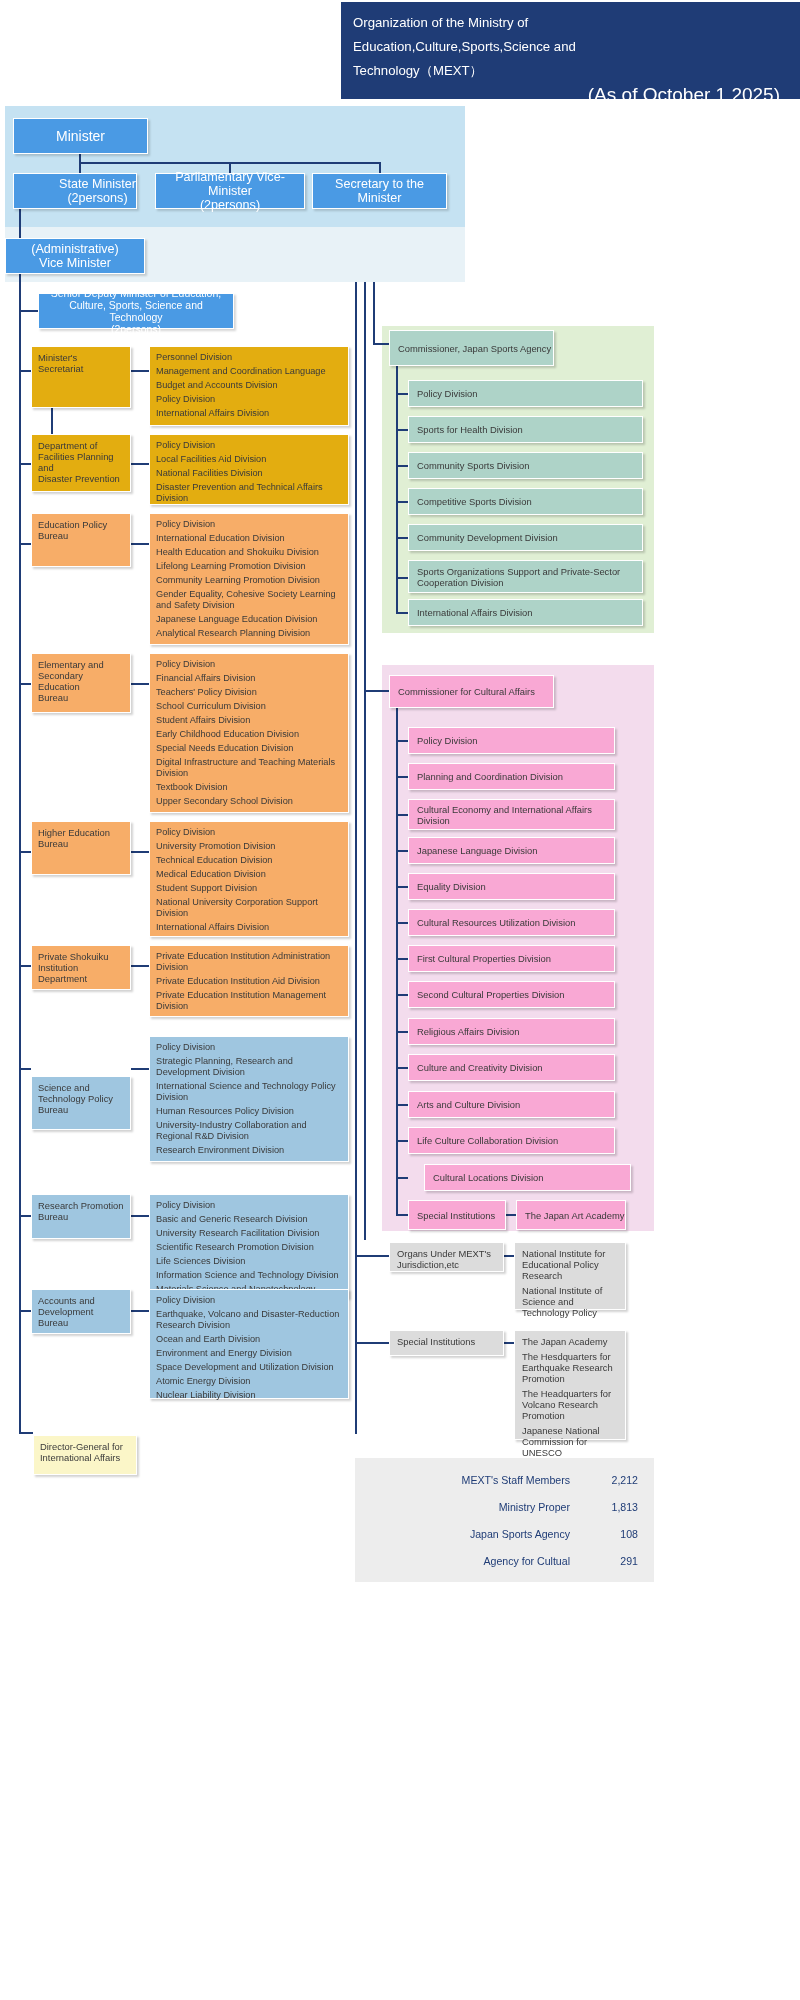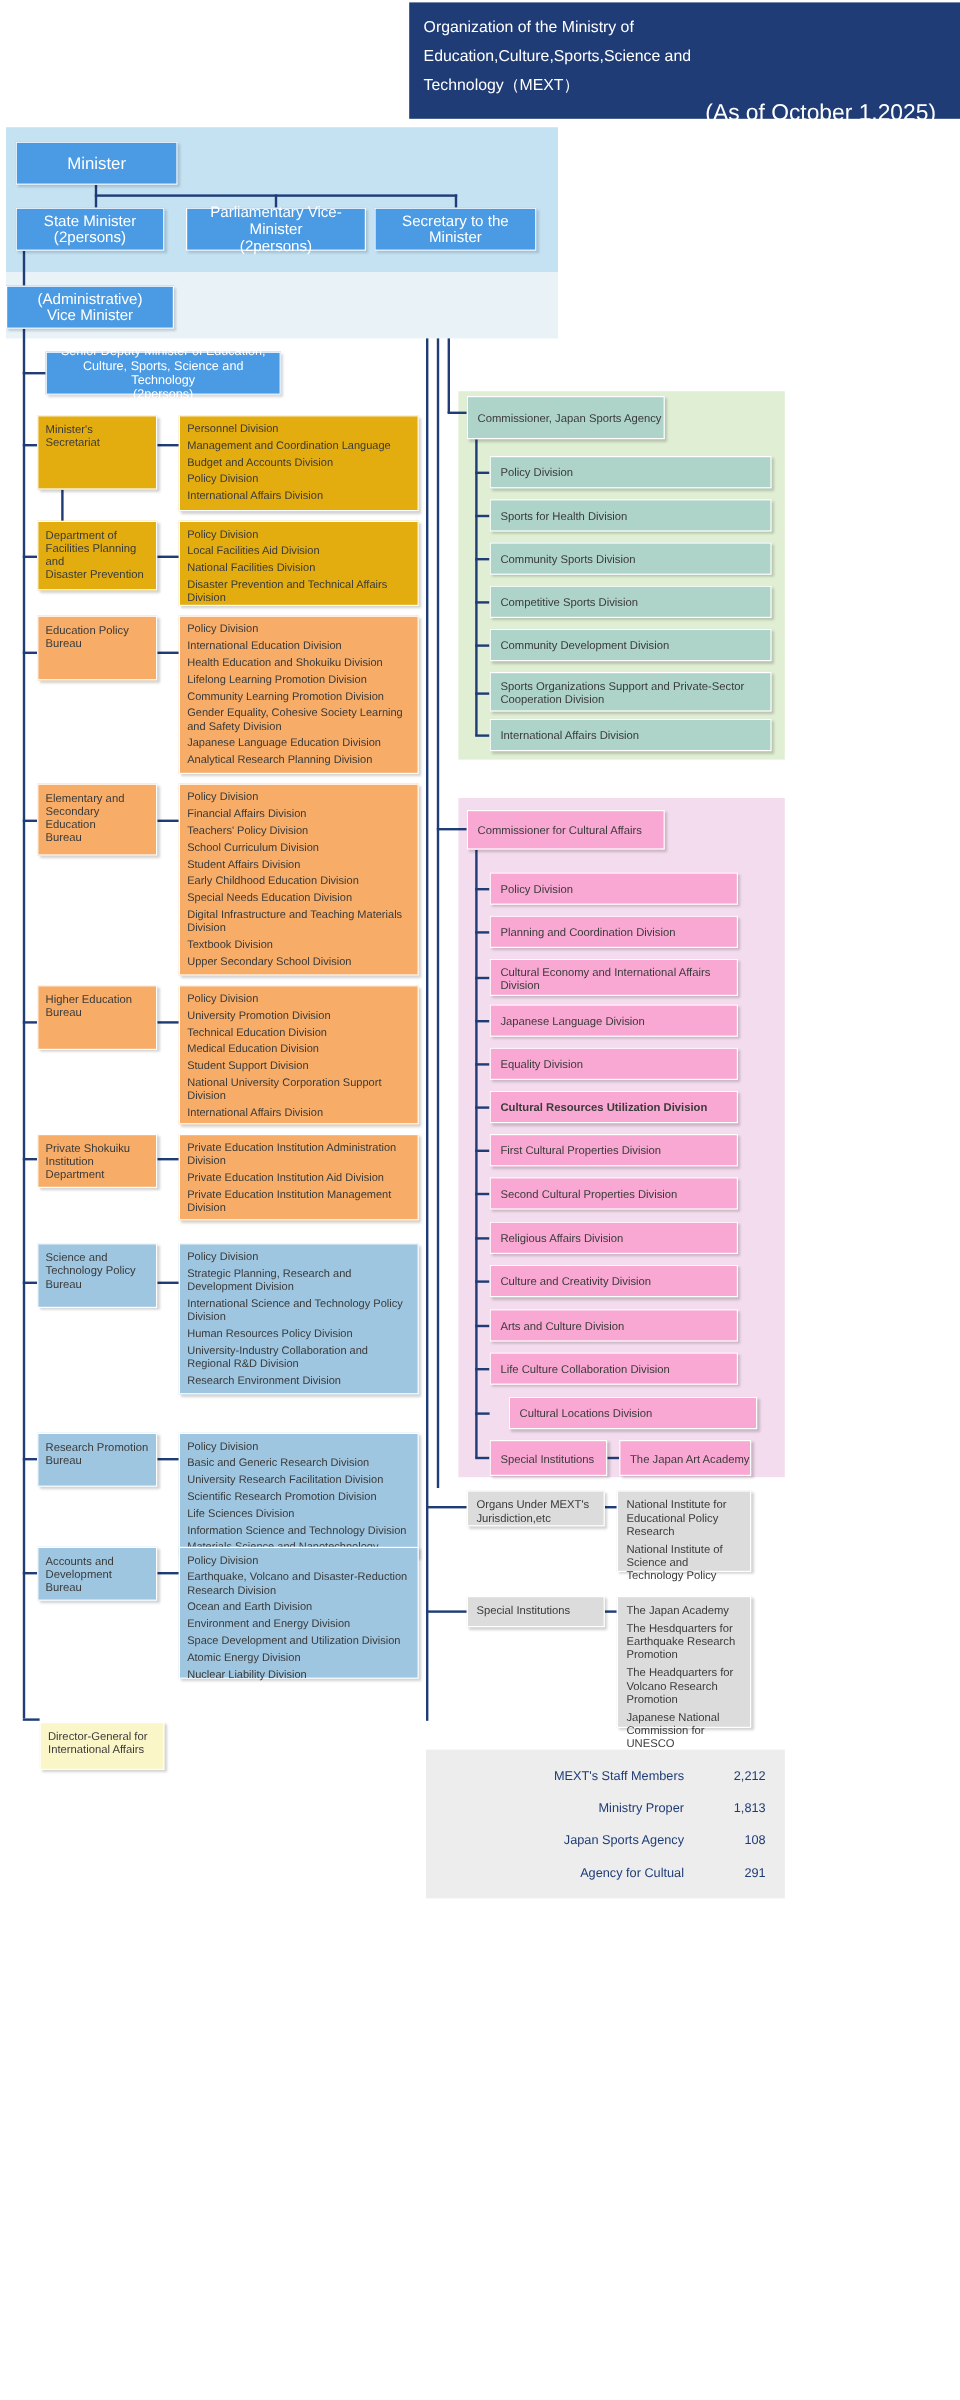--- a/index.html
+++ b/index.html
@@ -38,21 +38,21 @@
     background: #4a9ae4;
     border: 1px solid #ffffff;
     box-shadow: 2px 2px 2px rgba(0,0,0,0.16);
     color: #ffffff;
     display: flex; align-items: center; justify-content: center;
     text-align: center;
     font-size: 12.6px; line-height: 14px;
     z-index: 5;
   }
   #box-minister    { left: 13px;  top: 118px; width: 135px; height: 36px; font-size: 14px; }
-  #box-state-min   { left: 13px;  top: 173px; width: 124px; height: 36px; }
+  #box-state-min   { left: 13px;  top: 173px; width: 124px; height: 36px; justify-content: flex-end; }
   #box-parl-vice   { left: 155px; top: 173px; width: 150px; height: 36px; }
   #box-secretary   { left: 312px; top: 173px; width: 135px; height: 36px; }
   #box-admin-vice  { left: 5px;   top: 238px; width: 140px; height: 36px; }
   #box-senior-dep  { left: 38px;  top: 293px; width: 196px; height: 36px;
                      font-size: 10.5px; line-height: 12px; padding: 0 3px; }
 
   
   .ln { background: #1f3c76; z-index: 3; }
   .lnv { width: 2px; }
   .lnh { height: 2px; }
@@ -274,21 +274,21 @@
   <div class="abs headbox c-orange" style="left:31px; top:945px; width:100px; height:45px;">
     <div>Private Shokuiku</div>
     <div>Institution Department</div>
   </div>
   <div class="abs listbox c-orange" style="left:149px; top:945px; width:200px; height:72px;">
     <div class="li">Private Education Institution Administration Division</div>
     <div class="li">Private Education Institution Aid Division</div>
     <div class="li">Private Education Institution Management Division</div>
   </div>
 
-  <div class="abs headbox c-blue" style="left:31px; top:1036px; width:100px; height:54px;">
+  <div class="abs headbox c-blue" style="left:31px; top:1076px; width:100px; height:54px;">
     <div>Science and</div>
     <div>Technology Policy</div>
     <div>Bureau</div>
   </div>
   <div class="abs listbox c-blue" style="left:149px; top:1036px; width:200px; height:126px;">
     <div class="li">Policy Division</div>
     <div class="li">Strategic Planning, Research and Development Division</div>
     <div class="li">International Science and Technology Policy Division</div>
     <div class="li">Human Resources Policy Division</div>
     <div class="li">University-Industry Collaboration and Regional R&amp;D Division</div>
@@ -374,21 +374,21 @@
   <div class="abs ln lnh" style="left:396px; top:814px; width:12px;"></div>
   <div class="abs pinkbox" style="left:408px; top:799px; width:207px; height:31px;">Cultural Economy and International Affairs Division</div>
 
   <div class="abs ln lnh" style="left:396px; top:850px; width:12px;"></div>
   <div class="abs pinkbox" style="left:408px; top:837px; width:207px; height:27px;">Japanese Language Division</div>
 
   <div class="abs ln lnh" style="left:396px; top:886px; width:12px;"></div>
   <div class="abs pinkbox" style="left:408px; top:873px; width:207px; height:27px;">Equality Division</div>
 
   <div class="abs ln lnh" style="left:396px; top:922px; width:12px;"></div>
-  <div class="abs pinkbox" style="left:408px; top:909px; width:207px; height:27px;font-weight:bold;">Cultural Resources Utilization Division</div>
+  <div class="abs pinkbox" style="left:408px; top:909px; width:207px; height:27px;">Cultural Resources Utilization Division</div>
 
   <div class="abs ln lnh" style="left:396px; top:958px; width:12px;"></div>
   <div class="abs pinkbox" style="left:408px; top:945px; width:207px; height:27px;">First Cultural Properties Division</div>
 
   <div class="abs ln lnh" style="left:396px; top:994px; width:12px;"></div>
   <div class="abs pinkbox" style="left:408px; top:981px; width:207px; height:27px;">Second Cultural Properties Division</div>
 
   <div class="abs ln lnh" style="left:396px; top:1031px; width:12px;"></div>
   <div class="abs pinkbox" style="left:408px; top:1018px; width:207px; height:27px;">Religious Affairs Division</div>
 

